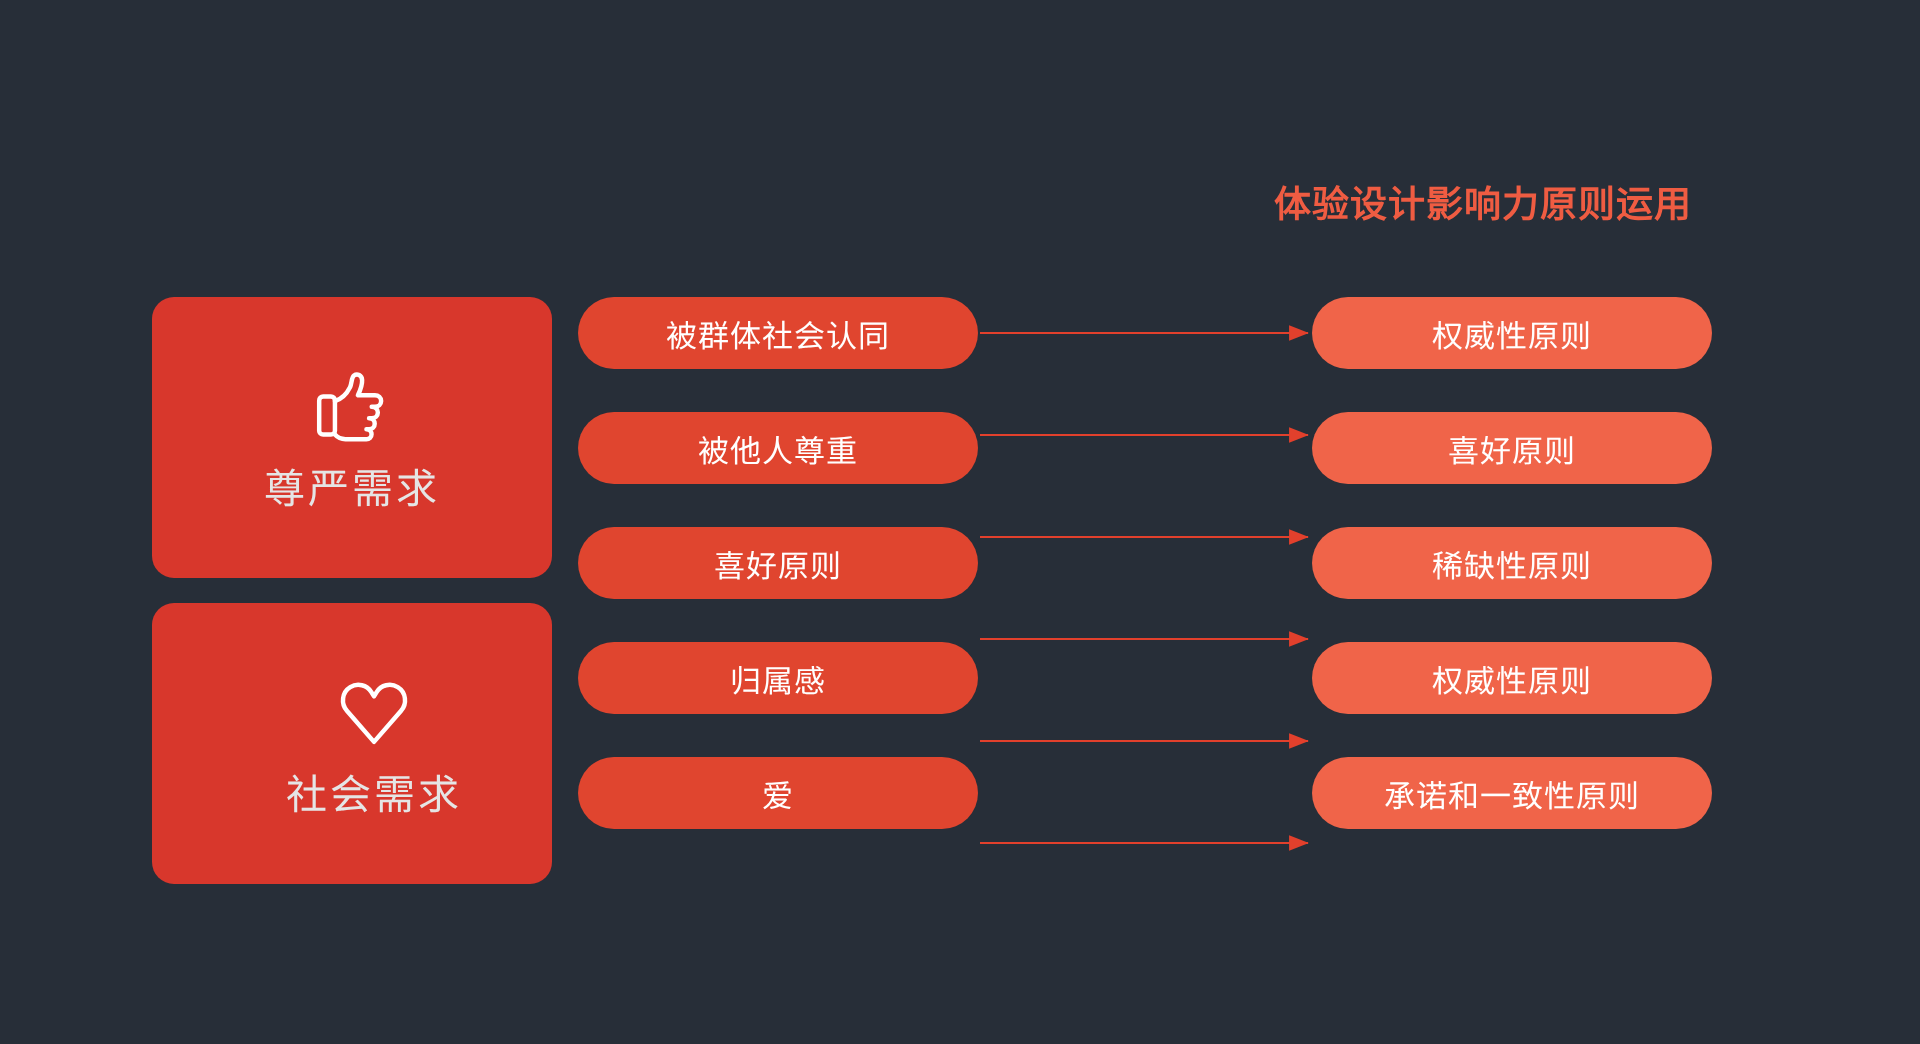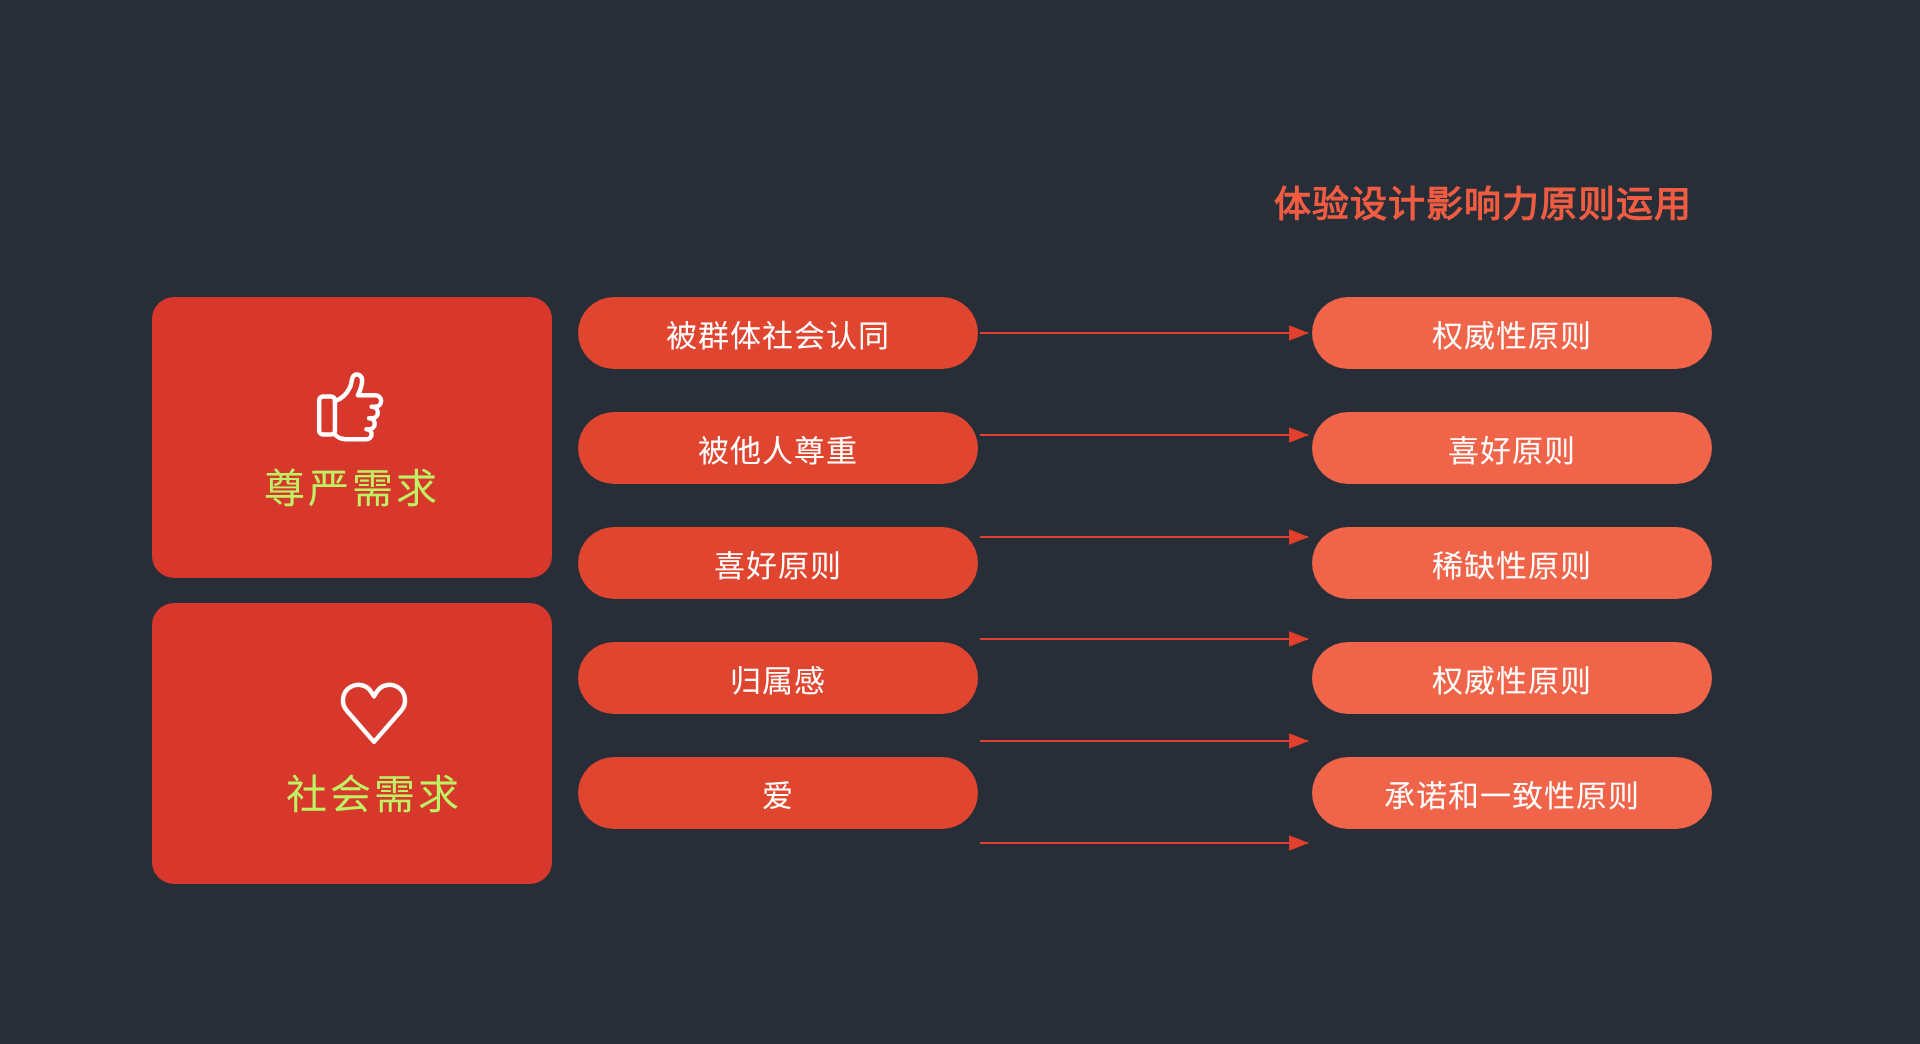--- a/index.html
+++ b/index.html
@@ -58,21 +58,21 @@
     width: 84px;
     height: 84px;
     display: flex;
     align-items: center;
     justify-content: center;
     margin-bottom: 20px;
   }
   .need-card .icon-wrap svg { display: block; }
 
   .need-card-label {
-    color: #bef264;
+    color: #e5e5e5;
     font-size: 41px;
     letter-spacing: 3px;
     line-height: 1;
   }
 
   
   .pill-col {
     position: absolute;
     top: 297px;
   }

